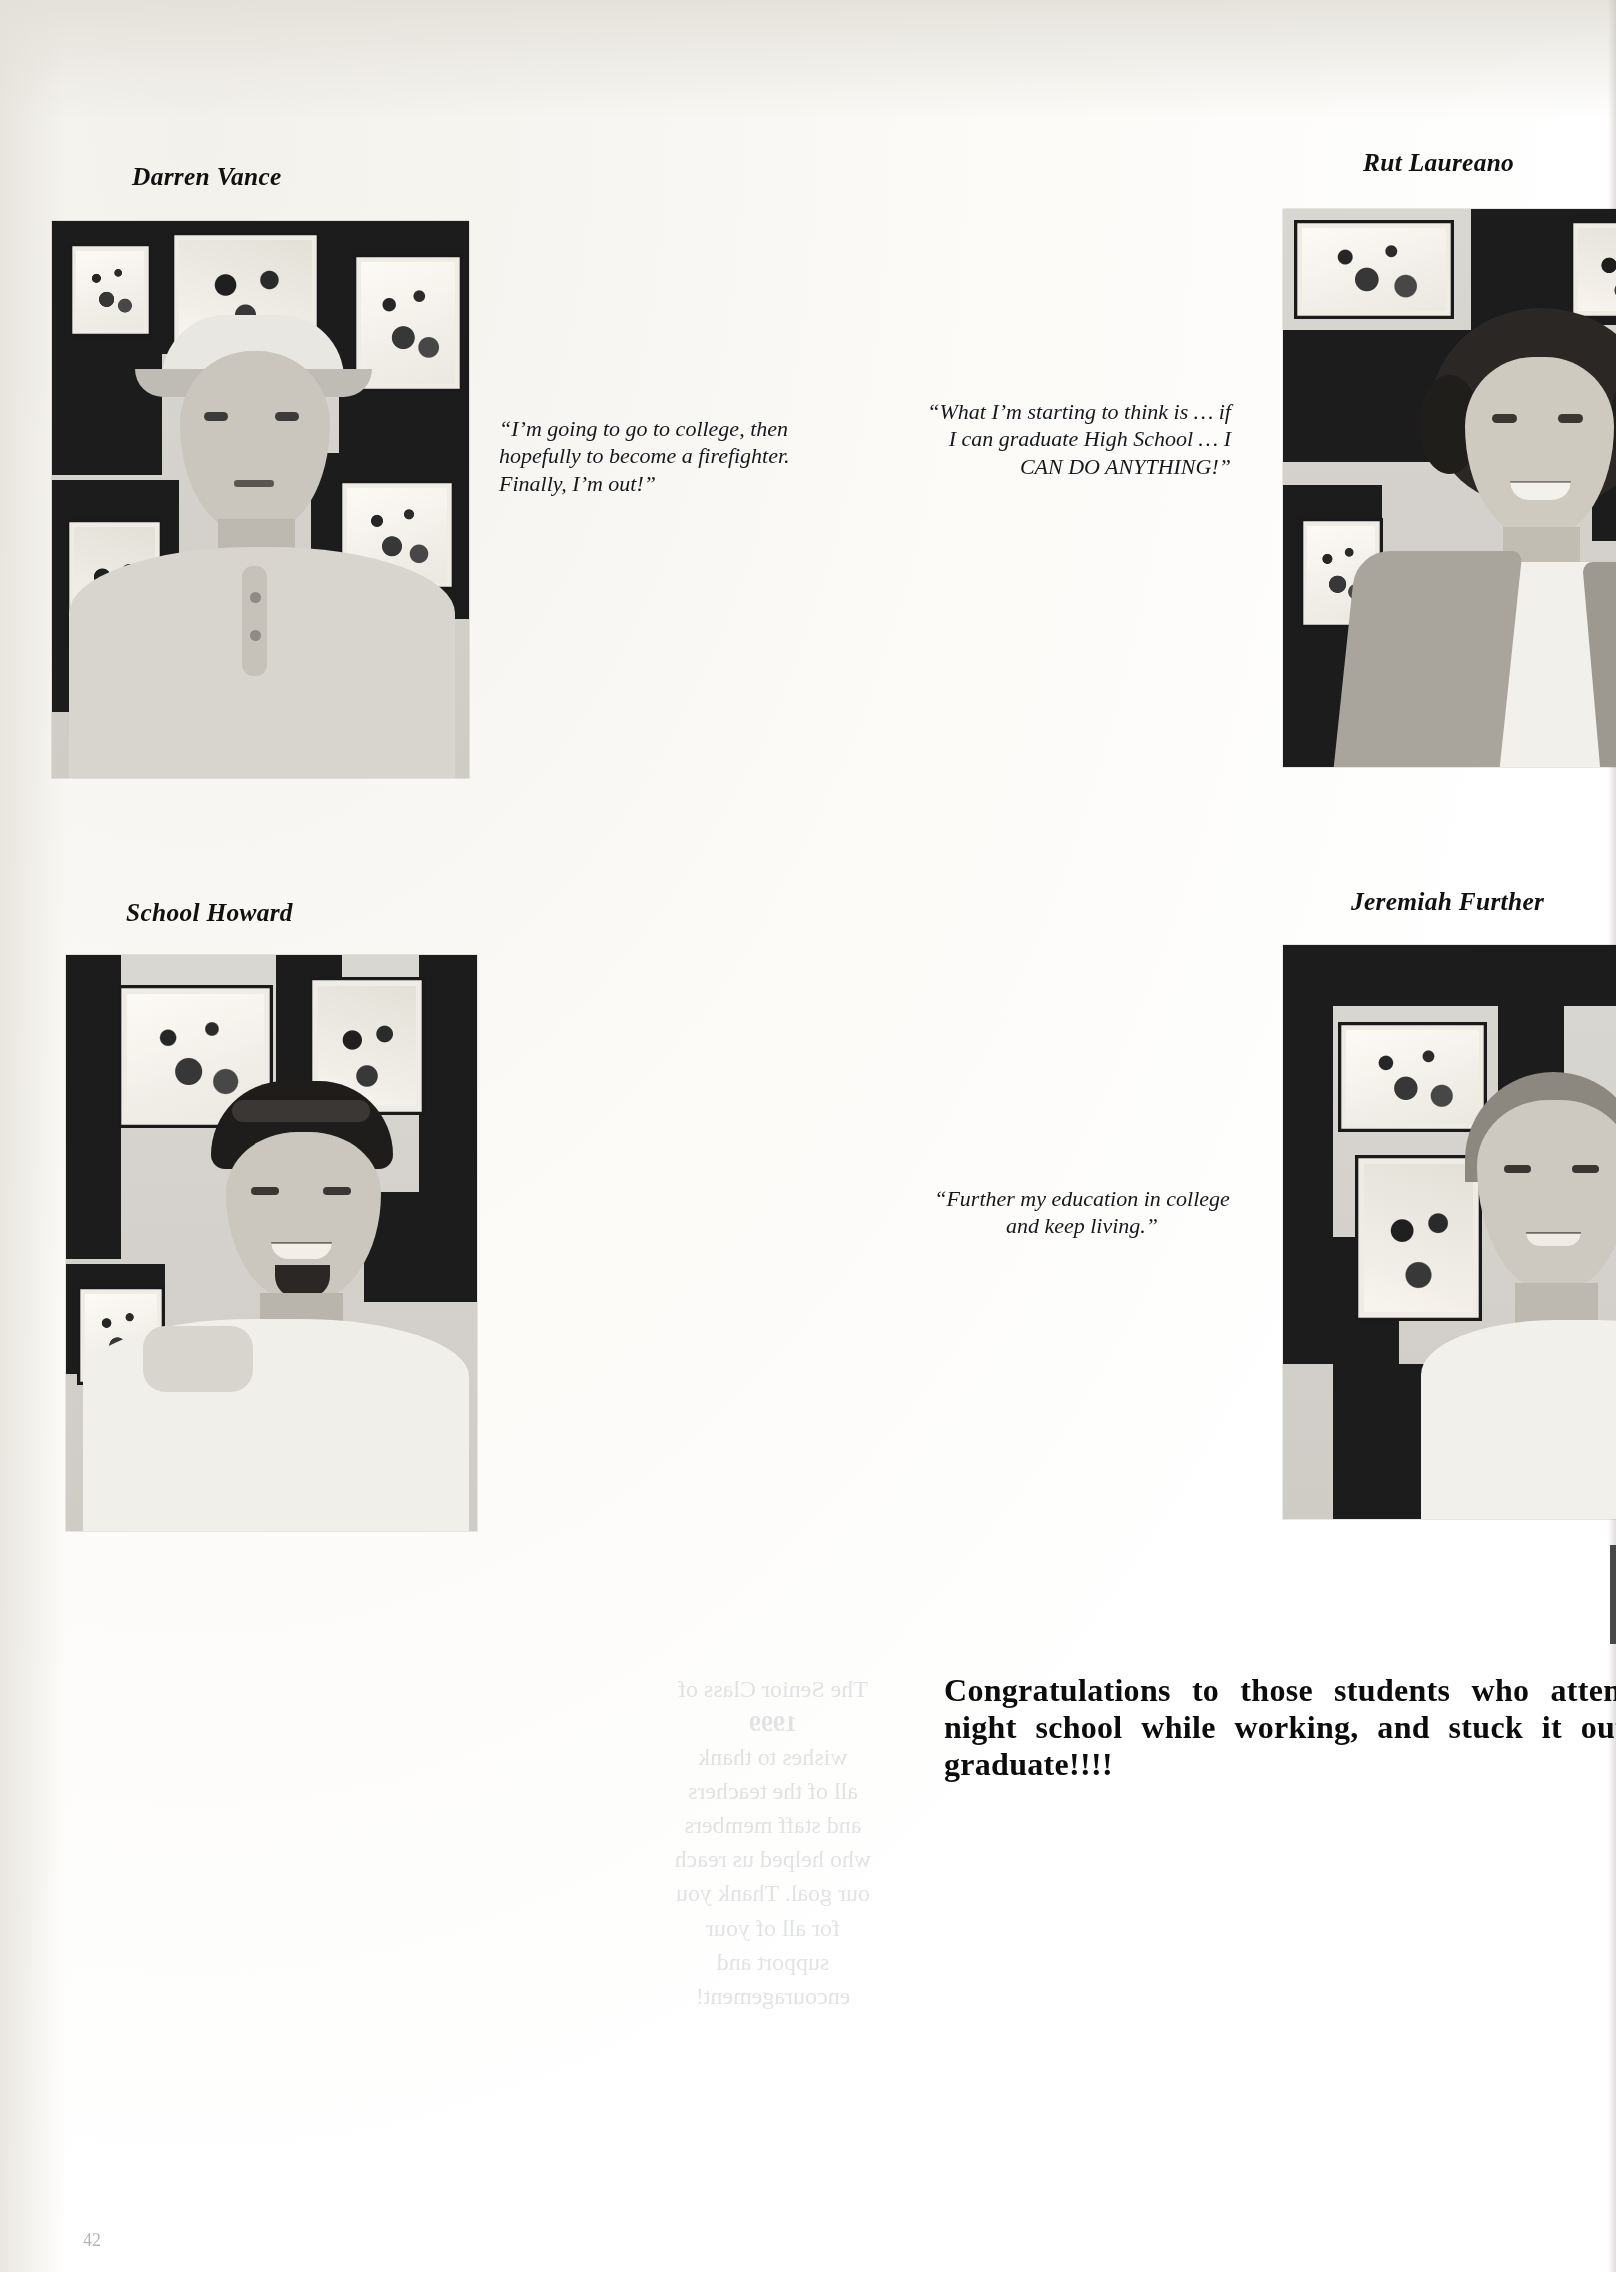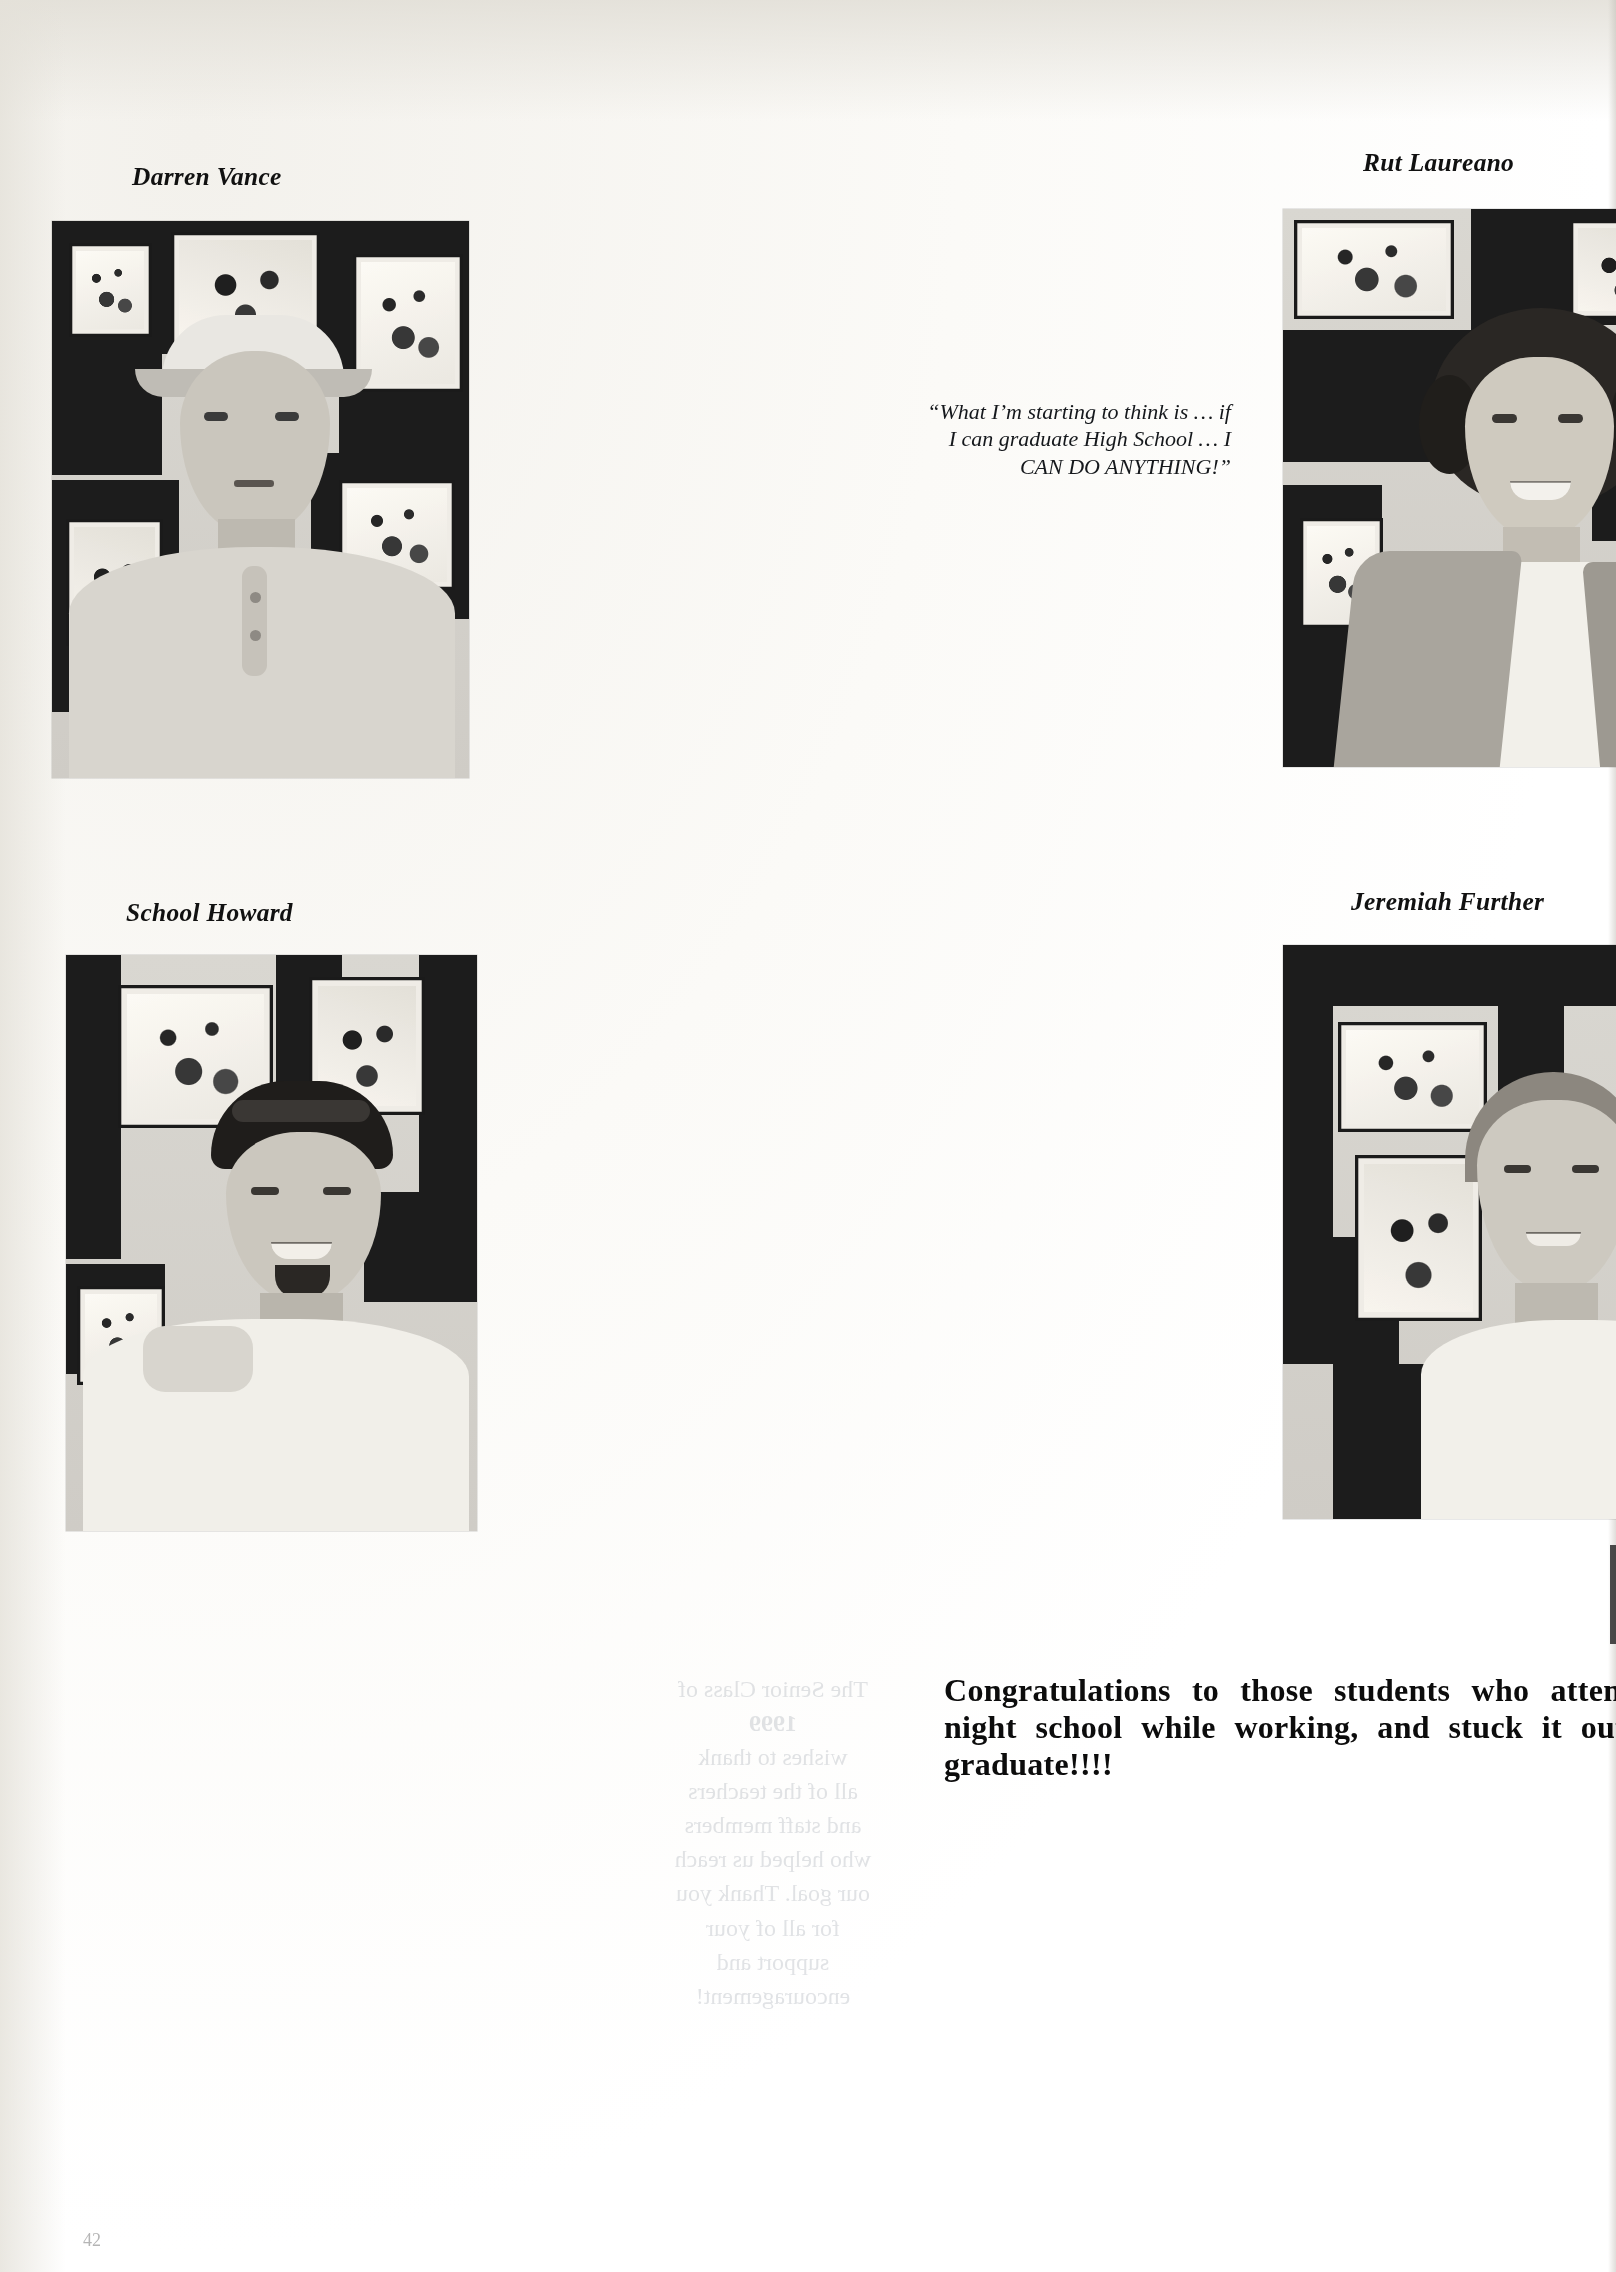--- a/index.html
+++ b/index.html
@@ -235,20 +235,21 @@
         <div class="neck" style="left:166px; top:298px; width:77px; height:44px; background:#bdb9b0;"></div>
 
         <div class="shirt" style="left:16.6px; top:326px; width:386px; height:237px; background:#d8d5ce;"></div>
         <div style="position:absolute; left:190px; top:345px; width:25.4px; height:110px; background:#c6c2ba; border-radius:11px;"></div>
         <div style="position:absolute; left:198px; top:371px; width:11px; height:11px; background:#8e8a84; border-radius:50%;"></div>
         <div style="position:absolute; left:198px; top:409px; width:11px; height:11px; background:#8e8a84; border-radius:50%;"></div>
       </div>
     </div>
   </div>
 
+  <div class="quote quote-darren">“I’m going to go to college, then hopefully to become a firefighter. Finally, I’m out!”</div>
 
   <div class="name name-rut">Rut Laureano</div>
 
   <div class="photo photo-rut">
     <div class="wall">
       <div class="panel" style="left:-11px; top:121px; width:199px; height:132px;"></div>
       <div class="panel" style="left:188px; top:-5.5px; width:77px; height:166px;"></div>
       <div class="panel" style="left:265px; top:-5.5px; width:155px; height:121px;"></div>
       <div class="panel" style="left:-11px; top:276px; width:110px; height:309px;"></div>
       <div class="panel" style="left:309px; top:166px; width:110px; height:166px;"></div>
@@ -346,20 +347,21 @@
         <div style="position:absolute; left:194px; top:155px; width:155px; height:193px; background:#cdc9c0; border-radius:46% 46% 48% 48% / 34% 34% 66% 66%;"></div>
         <div style="position:absolute; left:221px; top:220px; width:26.5px; height:7.7px; background:#3a3733; border-radius:3.9px;"></div>
         <div style="position:absolute; left:289px; top:220px; width:26.5px; height:7.7px; background:#3a3733; border-radius:3.9px;"></div>
         <div style="position:absolute; left:243px; top:287px; width:55px; height:14.3px; background:#efece6; border-radius:0 0 28px 28px; box-shadow: inset 0 1.7px 0 #6e6a64;"></div>
         <div style="position:absolute; left:232px; top:338px; width:83px; height:50px; background:#bdb9b0;"></div>
         <div style="position:absolute; left:138px; top:375px; width:309px; height:210px; background:#f2f0ea; border-radius:44% 44% 0 0 / 26% 26% 0 0;"></div>
       </div>
     </div>
   </div>
 
+  <div class="quote quote-jeremiah">“Further my education in college and keep living.”</div>
 
   <div class="bleed">
     <div>The Senior Class of</div>
     <div class="b-strong">1999</div>
     <div>wishes to thank</div>
     <div>all of the teachers</div>
     <div>and staff members</div>
     <div>who helped us reach</div>
     <div>our goal. Thank you</div>
     <div>for all of your</div>

